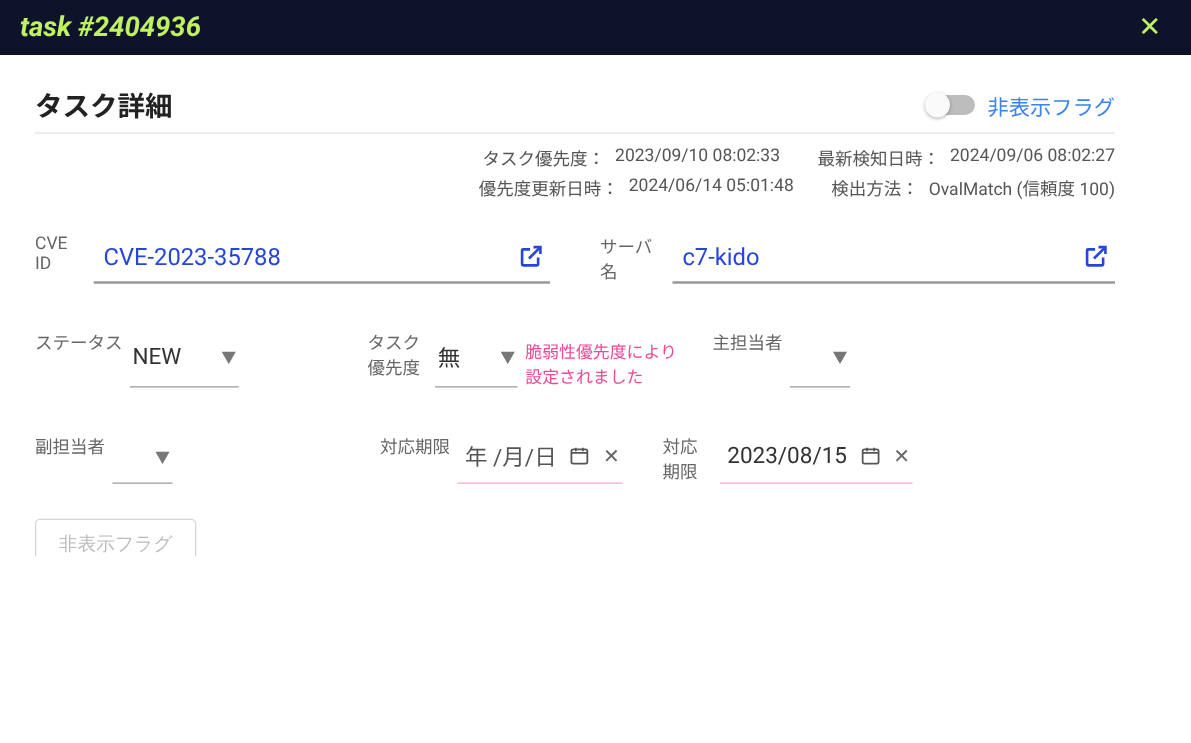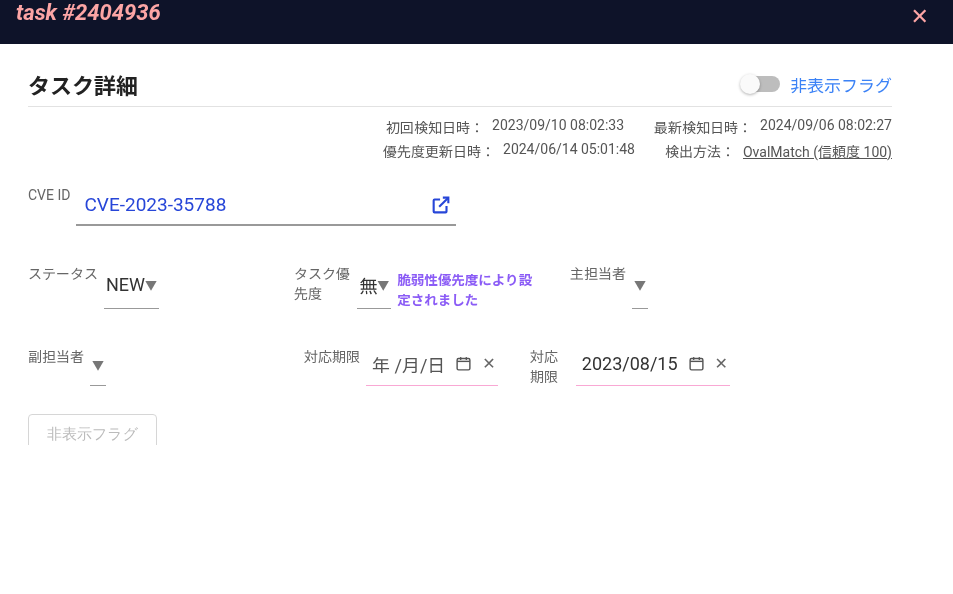--- a/index.html
+++ b/index.html
@@ -1,49 +1,49 @@
 <!DOCTYPE html>
 <html><head>
 <meta charset="utf-8">
 <style>
   * { box-sizing: border-box; margin: 0; padding: 0; }
   body { font-family: -apple-system, "Segoe UI", Roboto, "Noto Sans JP", sans-serif; background: #fff; width: 953px; height: 594px; overflow: hidden; }
-  .titlebar { background: #0e1329; color: #fca5a5; display: flex; align-items: flex-start; justify-content: space-between; padding: 0 16px; height: 44px; }
+  .titlebar { background: #0e1329; color: #bef264; display: flex; align-items: center; justify-content: space-between; padding: 0 16px; height: 44px; }
   .titlebar h1 { font-size: 22px; font-weight: 700; font-style: italic; }
   .close-x { font-size: 22px; cursor: pointer; padding: 4px 8px; }
   .scroll-area { height: 401px; overflow-y: scroll; border-radius: 26px; }
   .scroll-area::-webkit-scrollbar { width: 15px; }
   .scroll-area::-webkit-scrollbar-track { background: #f1f1f1; }
   .scroll-area::-webkit-scrollbar-thumb { background: #bcbcbc; border-radius: 2px; }
   .content { padding: 24px 28px 20px 28px; width: 920px; }
   .header-row { display: flex; justify-content: space-between; align-items: center; border-bottom: 1px solid #e2e2e2; padding-bottom: 6px; }
   .page-title { font-size: 22px; font-weight: 700; color: #222; }
   .toggle-wrap { display: flex; align-items: center; gap: 10px; }
   .toggle { width: 38px; height: 16px; background: #bdbdbd; border-radius: 10px; position: relative; cursor: pointer; }
   .toggle::after { content:""; position:absolute; left:-2px; top:-2px; width:20px; height:20px; background:#fafafa; border-radius:50%; box-shadow:0 1px 3px rgba(0,0,0,.3); }
   .toggle-label { font-size: 17px; color: #3b82f6; }
   .meta { padding: 10px 0 0 0; display: flex; flex-direction: column; gap: 4px; align-items: flex-end; font-size: 14px; color: #555; }
   .meta-row { display: flex; gap: 30px; }
   .meta-pair { display: flex; gap: 8px; }
   .meta-row2 { display:flex; gap:30px; align-items:flex-start; }
-  .method-val { text-align:left; max-width:160px;text-decoration:underline; }
+  .method-val { text-align:left; max-width:160px; }
   .field-row { display: flex; gap: 40px; margin-top: 26px; }
   .field-row2 { display: flex; gap: 26px; margin-top: 37px; }
   .field { display: flex; gap: 6px; }
   .label { font-size: 14px; color: #666; }
   .link-field { display:flex; align-items:center; justify-content:space-between; border-bottom:2px solid #999; padding:6px 4px 8px 8px; width: 380px; }
   .link-text { color: #2746d8; font-size: 19px; cursor:pointer; }
   .open-icon { color:#2746d8; cursor:pointer; }
-  .select { border:none; border-bottom:1px solid #999; padding:6px 2px 8px 2px; display:flex; align-items:center; justify-content:space-between; cursor:pointer; background:transparent; font-size:18px; color:#333; }
+  .select { border:none; border-bottom:1px solid #999; padding:6px 2px 8px 2px; display:flex; align-items:center; justify-content:space-between; cursor:pointer; background:transparent; font-size:18px; color:#333;gap:32px; }
   .col-status { width: 240px; }
   .col-prio { width: 250px; }
   .col-owner { width: 250px; }
   .col-sub { width: 250px; }
   .col-date { width: 200px; }
-  .helper { font-size: 13.5px; color: #8b5cf6; margin-top:6px;font-weight:bold; }
+  .helper { font-size: 13.5px; color: #ec4899; margin-top:6px; }
   .chev { color:#777; font-size:12px; }
   .date-field { display:flex; align-items:center; gap:10px; border-bottom:1px solid #f9a8d4; padding:4px 2px 8px 6px; }
   .date-text { font-size:18px; color:#333; flex:1; white-space:nowrap; }
   .date-placeholder { color:#555; }
   .cal-icon, .clear-icon { color:#666; font-size:16px; cursor:pointer; }
   .update-btn { margin-top: 28px; border:1px solid #d6d6d6; background:#fff; color:#bbb; font-size:15px; padding:10px 18px; border-radius:4px; }
   svg { display:block; }
 </style>
 </head>
 <body>
@@ -60,21 +60,21 @@
       <div class="page-title">タスク詳細</div>
       <div class="toggle-wrap">
         <div class="toggle"></div>
         <span class="toggle-label">非表示フラグ</span>
       </div>
     </div>
 
     <div class="meta">
       <div class="meta-row">
         <div class="meta-pair">
-            <span>初回検知日時：</span>
+            <span>タスク優先度：</span>
             <span>2023/09/10 08:02:33</span>
           </div>
         <div class="meta-pair">
             <span>最新検知日時：</span>
             <span>2024/09/06 08:02:27</span>
           </div>
       </div>
       <div class="meta-row2">
         <div class="meta-pair">
             <span>優先度更新日時：</span>
@@ -85,20 +85,33 @@
             <span class="method-val">OvalMatch (信頼度 100)</span>
           </div>
       </div>
     </div>
 
     <div class="field-row">
       <div class="field">
         <span class="label">CVE ID</span>
         <div class="link-field">
           <span class="link-text">CVE-2023-35788</span>
+          <span class="open-icon">
+            <svg width="22" height="22" viewBox="0 0 24 24" fill="none" stroke="#2746d8" stroke-width="2.3">
+                <path d="M18 13v6a1 1 0 0 1-1 1H5a1 1 0 0 1-1-1V7a1 1 0 0 1 1-1h6"></path>
+                <path d="M14 4h6v6"></path>
+                <path d="M10 14L20 4"></path>
+              </svg>
+          </span>
+        </div>
+      </div>
+      <div class="field">
+        <span class="label">サーバ名</span>
+        <div class="link-field">
+          <span class="link-text">c7-kido</span>
           <span class="open-icon">
             <svg width="22" height="22" viewBox="0 0 24 24" fill="none" stroke="#2746d8" stroke-width="2.3">
                 <path d="M18 13v6a1 1 0 0 1-1 1H5a1 1 0 0 1-1-1V7a1 1 0 0 1 1-1h6"></path>
                 <path d="M14 4h6v6"></path>
                 <path d="M10 14L20 4"></path>
               </svg>
           </span>
         </div>
       </div>
     </div>

